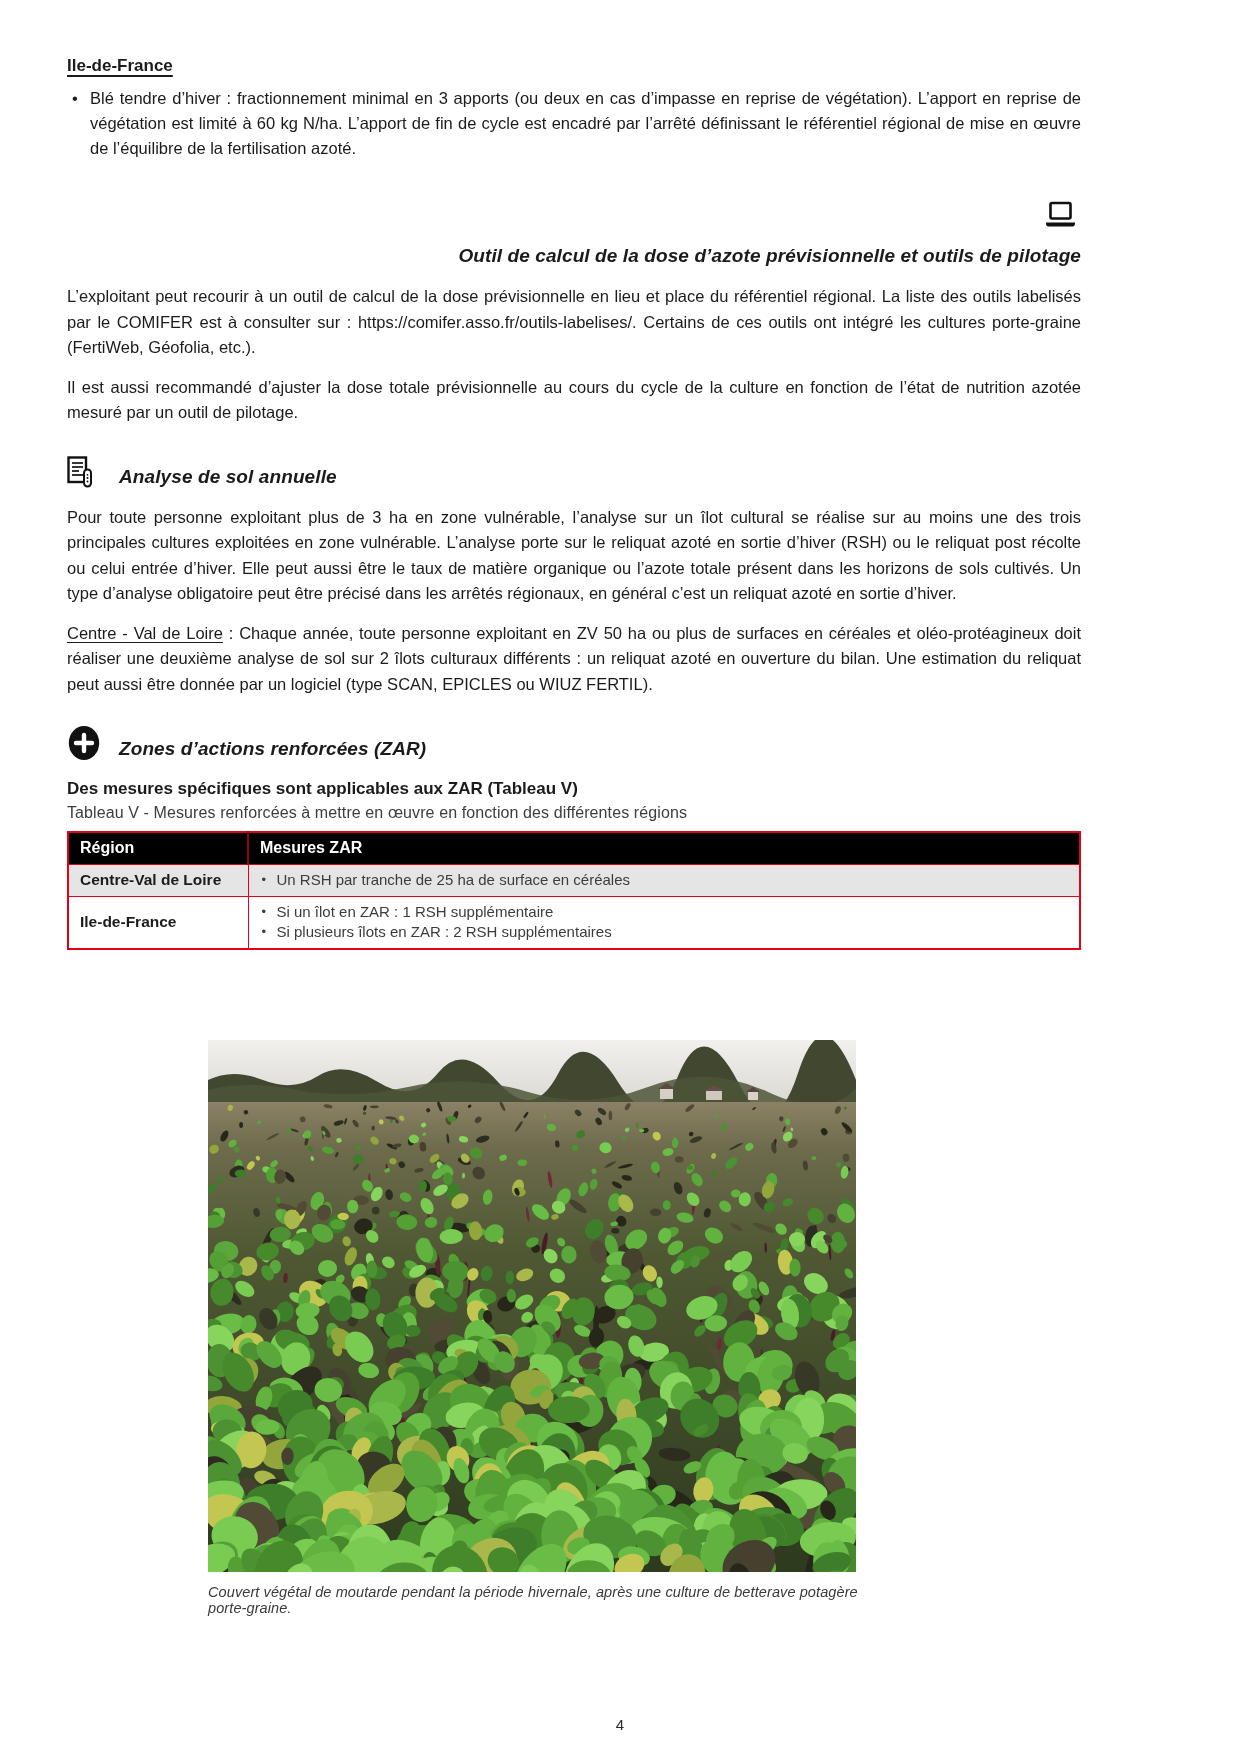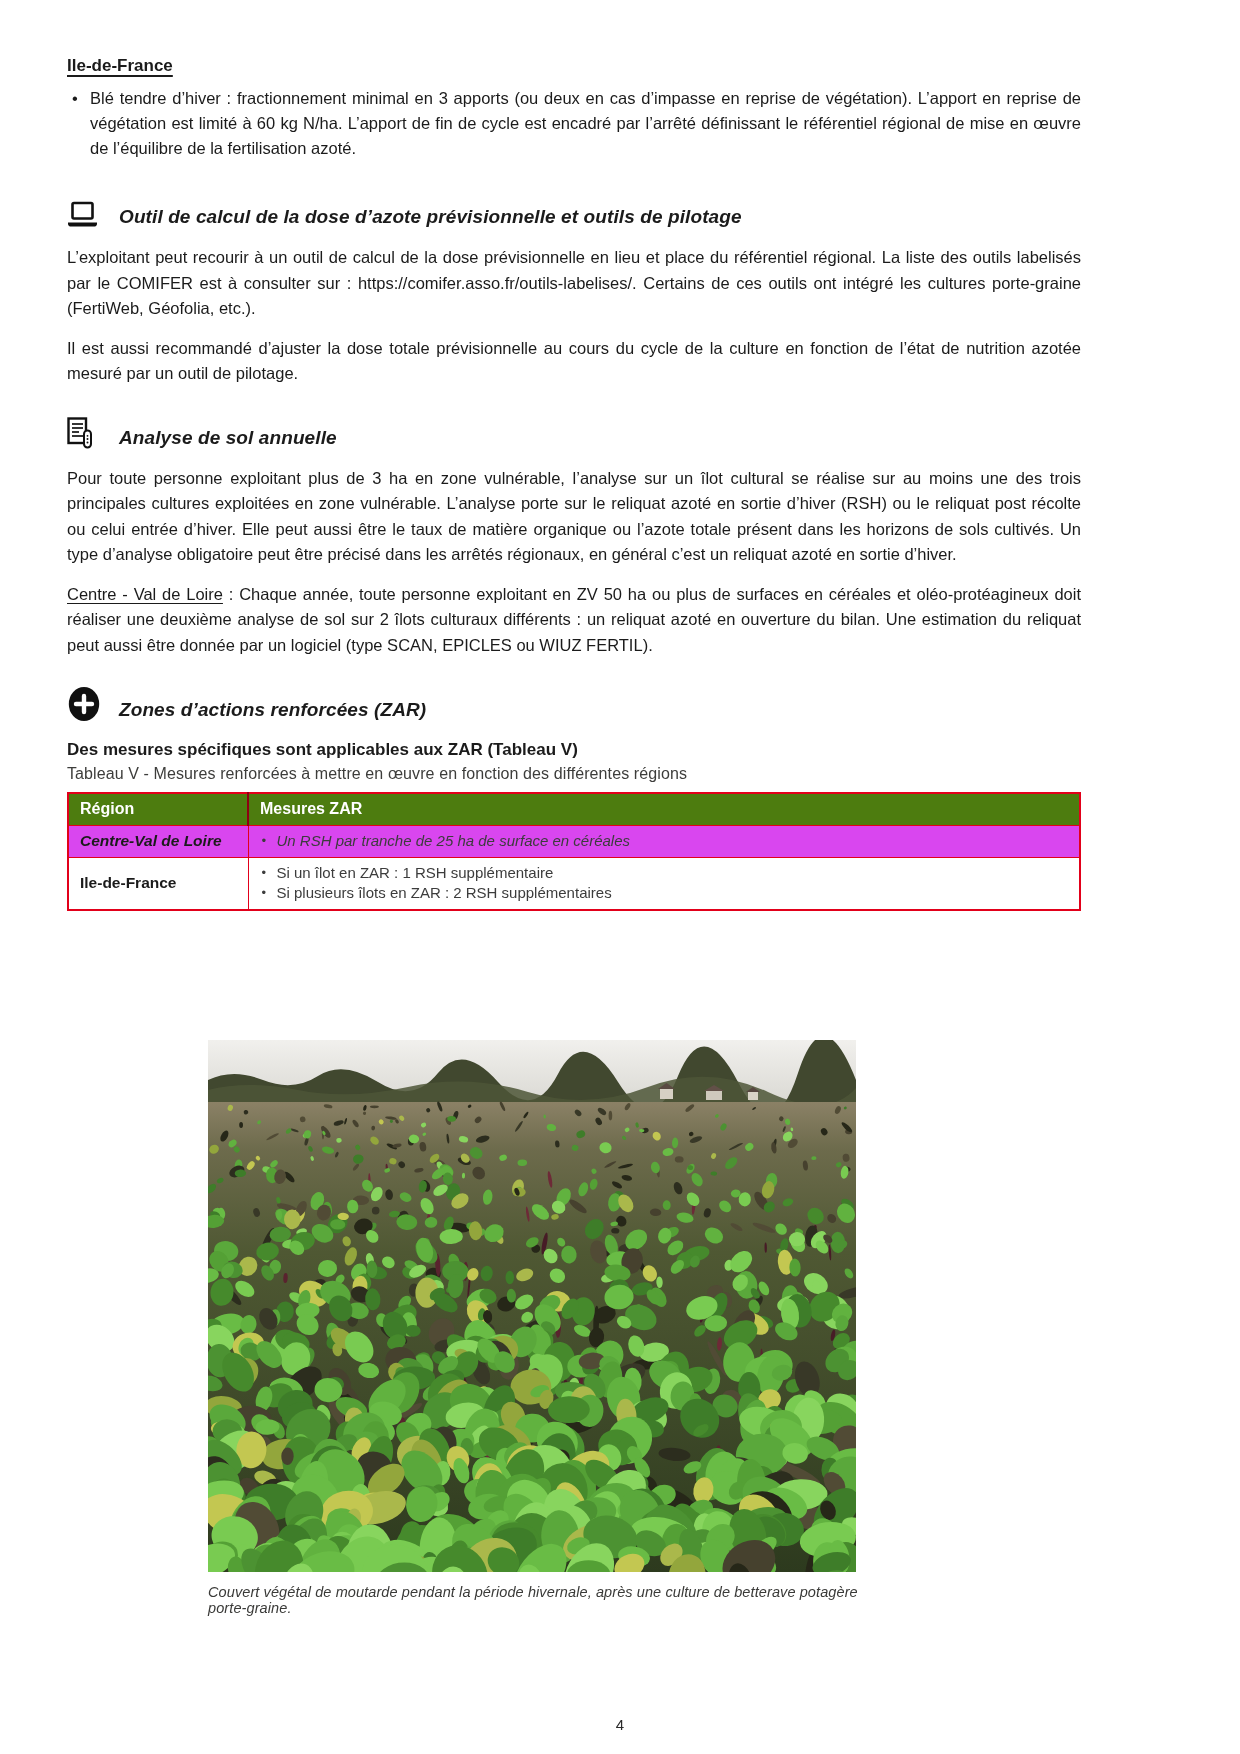--- a/index.html
+++ b/index.html
@@ -20,44 +20,44 @@
   ul.bullets{margin-top:10px;list-style:none;}
   ul.bullets li{
     position:relative;padding-left:23px;margin-bottom:3px;
     font-size:16.5px;line-height:25px;text-align:justify;
   }
   ul.bullets li::before{content:"\2022";position:absolute;left:5px;}
 
   .section-head{display:flex;align-items:flex-end;gap:16px;}
   .section-head .icon-box{width:36px;display:flex;justify-content:flex-start;}
   .section-head h3{font-size:19px;font-weight:700;font-style:italic;padding-bottom:1px;letter-spacing:.1px;}
-  #sec-outil{margin-top:40px;}
+  #sec-outil{margin-top:40px;flex-direction:column;}
   #sec-analyse{margin-top:30px;}
   #sec-zar{margin-top:28px;}
 
   p.body{margin-top:16px;font-size:16.5px;line-height:25.5px;text-align:justify;}
   p.body + p.body{margin-top:14px;}
   .u{text-decoration:underline;text-decoration-thickness:1.3px;text-underline-offset:3px;}
 
   .bold-line{margin-top:18px;font-size:17px;font-weight:700;}
   .table-caption{margin-top:5px;font-size:16px;font-weight:300;color:#3d3d3b;letter-spacing:.1px;}
 
   table.zar-table{
     margin-top:9px;width:100%;border-collapse:collapse;
     border:2px solid #E2001A;
   }
   table.zar-table th{
-    background:#4d7c0f;color:#ffffff;text-align:left;
+    background:#000000;color:#ffffff;text-align:left;
     font-size:16px;font-weight:700;padding:6px 11px 7px;
   }
   table.zar-table th.col-measures{border-left:2px solid #8e0012;}
   table.zar-table td{
     border:1.5px solid #E2001A;padding:5px 11px 6px;vertical-align:middle;
   }
-  tr.row-pink td{background:#d946ef;font-style:italic;}
+  tr.row-pink td{background:#e5e5e5;}
   tr.row-white td{background:#ffffff;}
   td.region{font-weight:700;width:180px;font-size:15.5px;}
   ul.measures{list-style:none;}
   ul.measures li{
     position:relative;padding-left:17px;
     font-size:15px;line-height:20px;color:#3c3c3c;font-weight:400;
   }
   ul.measures li::before{content:"\2022";position:absolute;left:2px;font-size:13px;color:#3c3c3c;}
 
   figure.photo-figure{position:absolute;left:208px;top:1040px;width:680px;}

